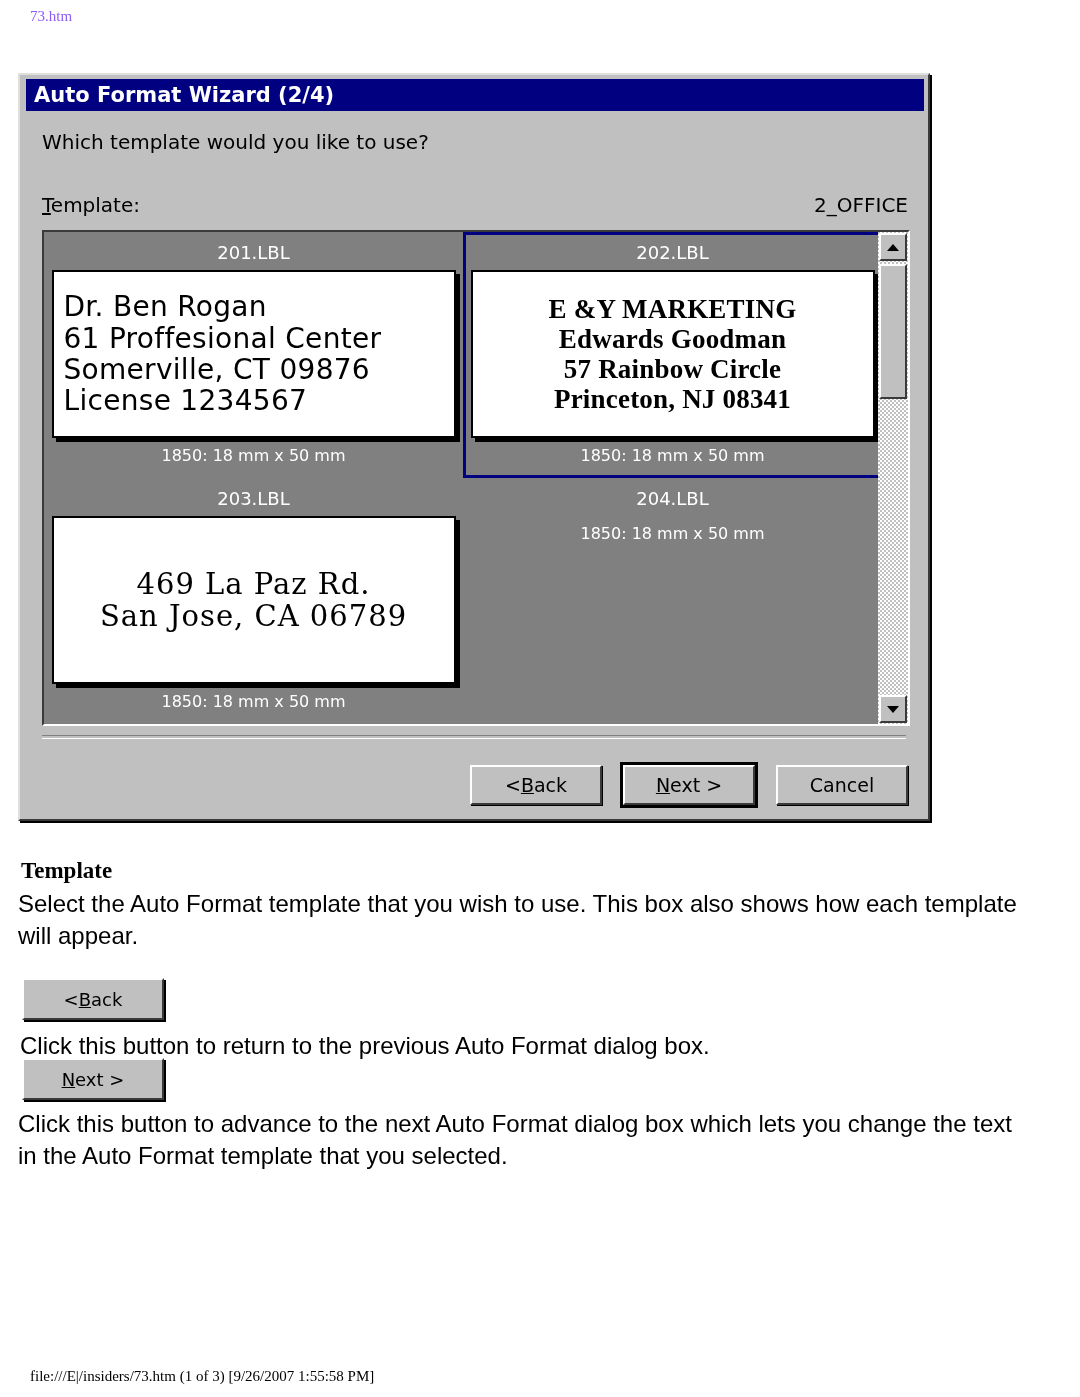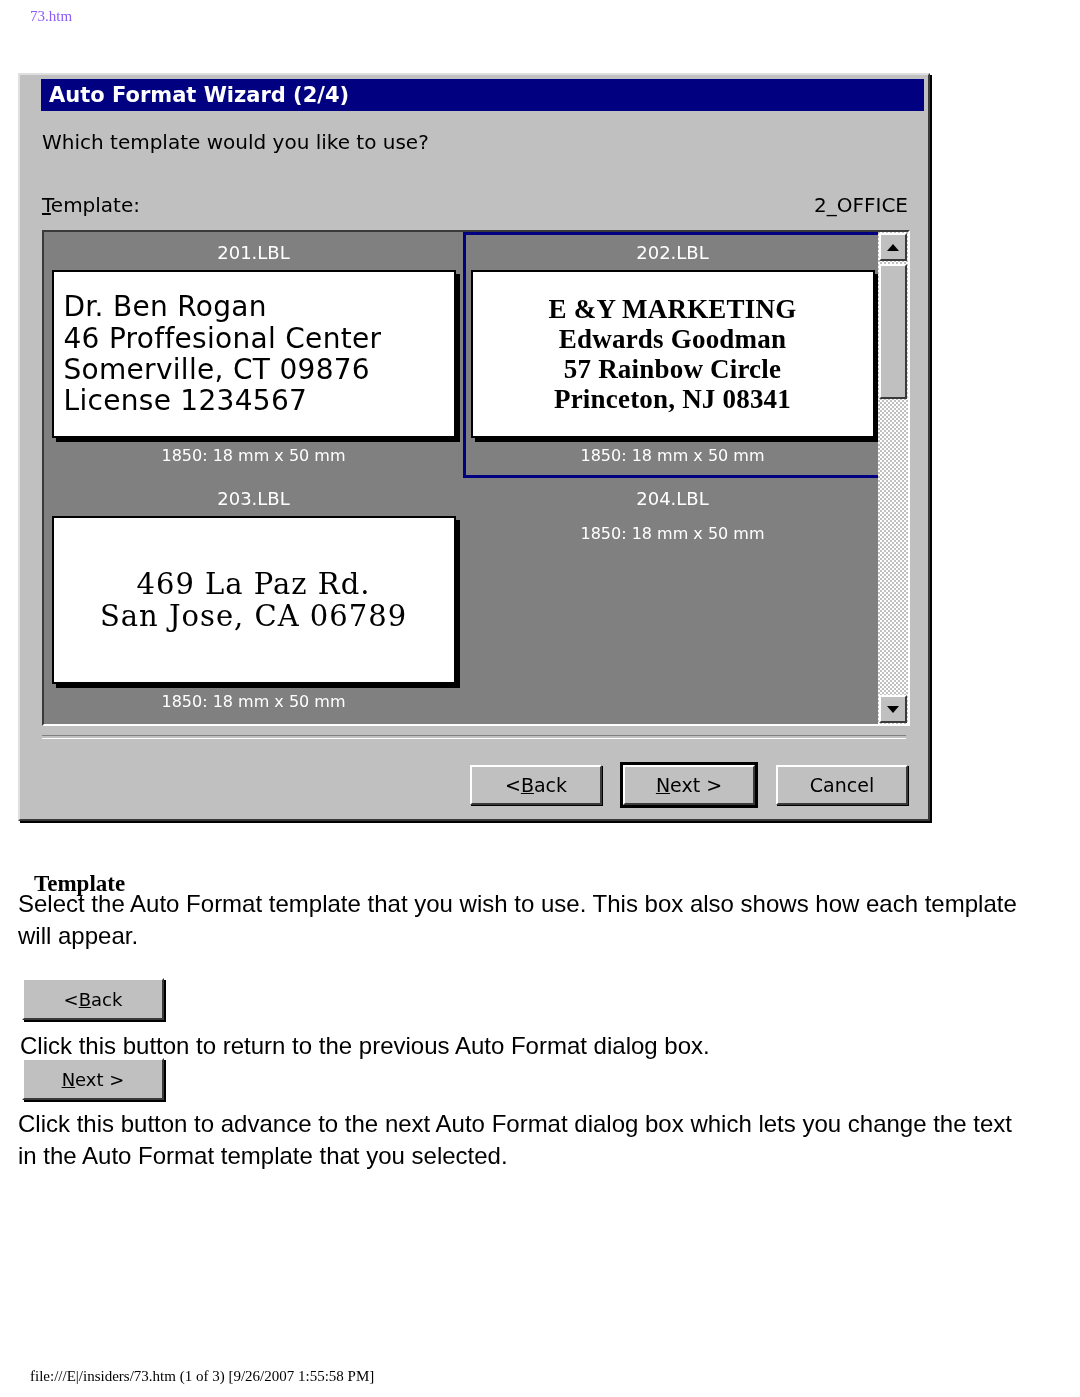--- a/index.html
+++ b/index.html
@@ -44,21 +44,21 @@
     background: #c0c0c0;
     border-top: 2px solid #dfdfdf;
     border-left: 2px solid #dfdfdf;
     border-right: 2px solid #3a3a3a;
     border-bottom: 2px solid #3a3a3a;
     box-sizing: border-box;
     box-shadow: 2px 2px 0 #000;
   }
   .titlebar {
     position: absolute;
-    left: 21px;
+    left: 6px;
     top: 4px;
     right: 4px;
     height: 32px;
     background: #000080;
     display: flex;
     align-items: center;
   }
   .titlebar-text {
     color: #ffffff;
     font-family: "DejaVu Sans", sans-serif;
@@ -308,21 +308,21 @@
   
   .prose {
     position: absolute;
     left: 18px;
     width: 1010px;
   }
   .prose h2 {
     font-family: "Liberation Serif", serif;
     font-size: 23px;
     font-weight: bold;
-    margin: 16px;
+    margin: 3px;
   }
   .prose p {
     font-family: Liberation Sans, sans-serif;
     font-size: 24px;
     margin: 0;
     line-height: 1.33;
   }
 
   .inline-btn {
     width: 142px;
@@ -362,21 +362,21 @@
   <div class="template-name">2_OFFICE</div>
 
   <div class="listbox">
 
     <div class="cells">
 
       <div class="cell">
         <div class="cell-title">201.LBL</div>
         <div class="label-preview tpl-201">
           <div class="ln first">Dr. Ben Rogan</div>
-          <div class="ln">46 Proffesional Center</div>
+          <div class="ln">61 Proffesional Center</div>
           <div class="ln">Somerville, CT 09876</div>
           <div class="ln">License 1234567</div>
         </div>
         <div class="cell-size">1850: 18 mm x 50 mm</div>
       </div>
 
       <div class="cell selected">
         <div class="cell-title">202.LBL</div>
         <div class="label-preview tpl-202">
           <div class="ln">E &amp;Y MARKETING</div>

